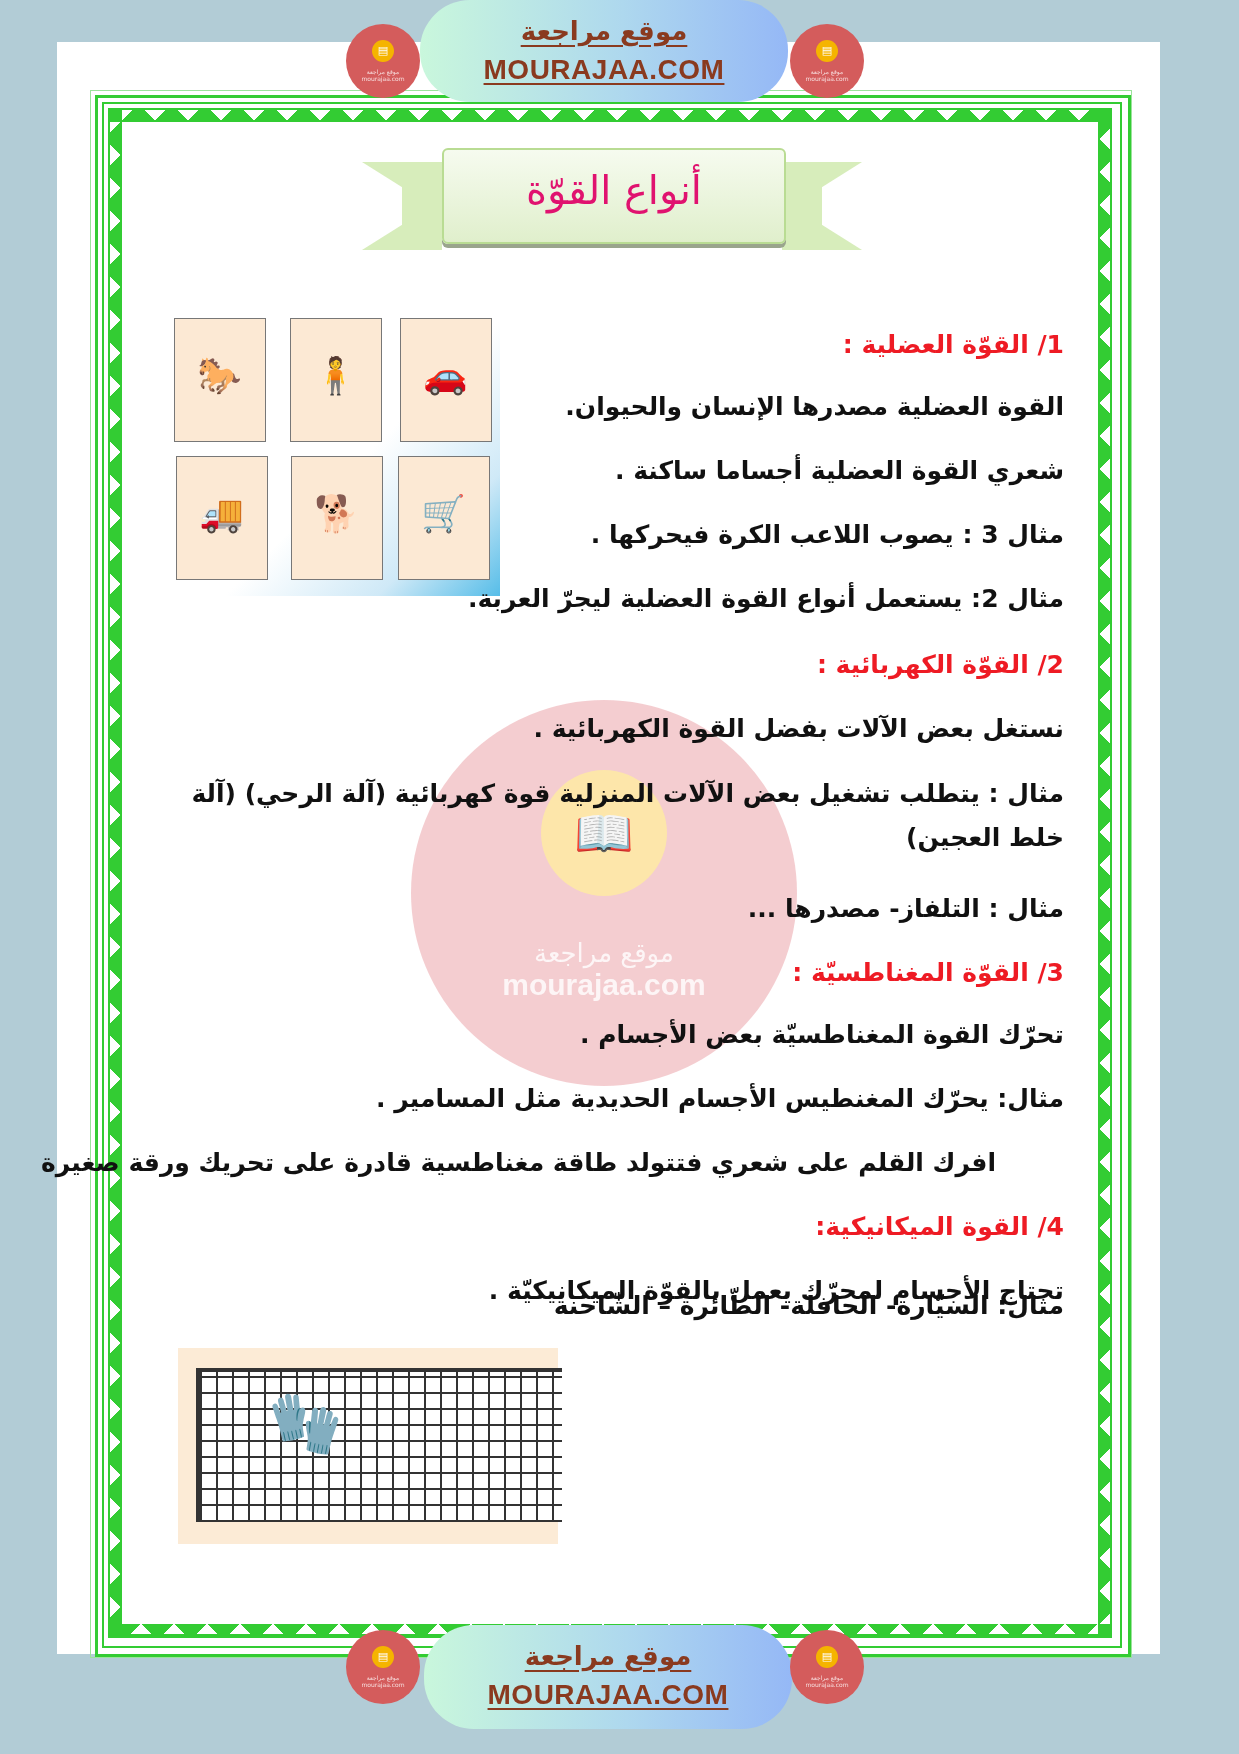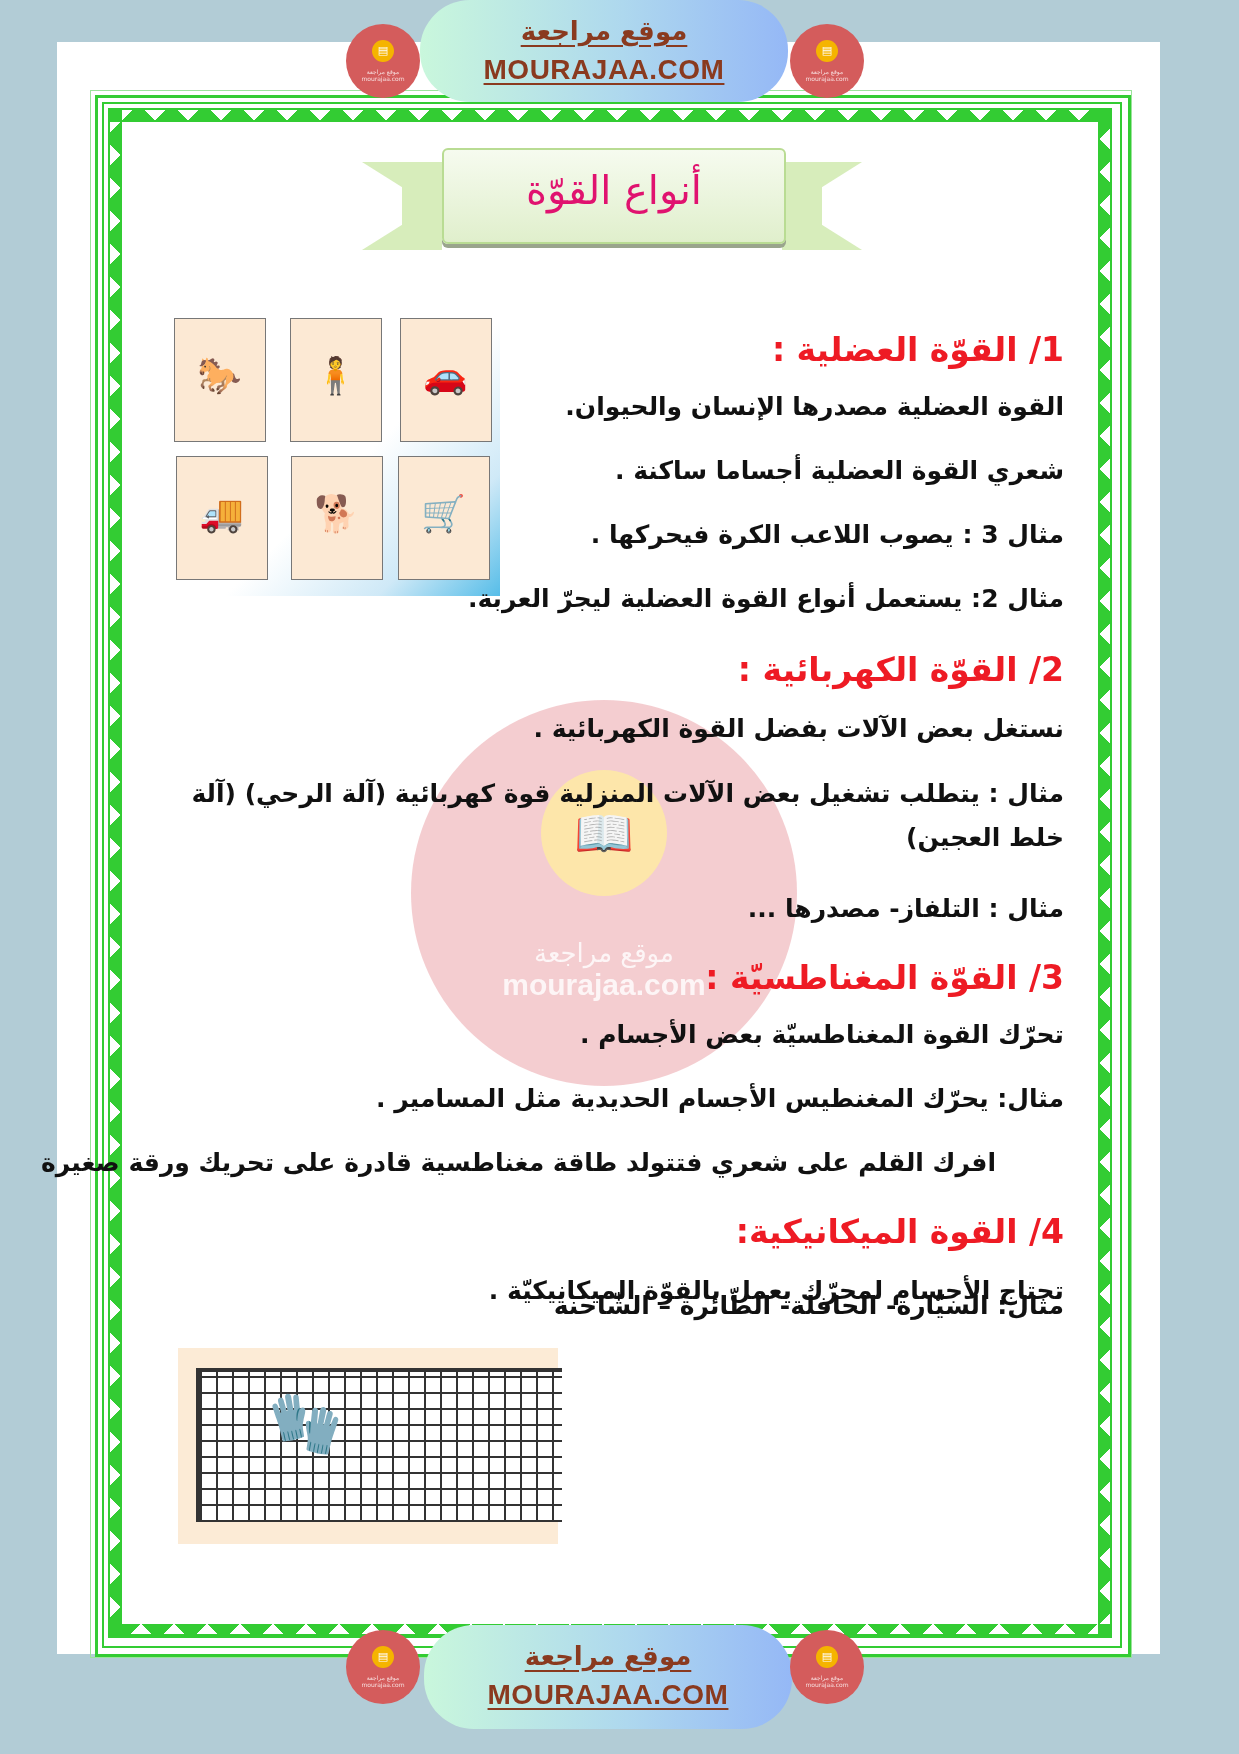--- a/index.html
+++ b/index.html
@@ -103,21 +103,21 @@
     display:block; margin-top:14px; font-size:40px; line-height:52px;
     color:#e0126f; font-weight:normal; direction:rtl;
   }
 
   
   .content {
     position:absolute; right:175px; left:150px; top:320px;
     direction:rtl; text-align:right; color:#111;
   }
   .h {
-    position:absolute; right:0; color:#ee1b24; font-size:33px; font-weight:bold; white-space:nowrap;
+    position:absolute; right:0; color:#ee1b24; font-size:25px; font-weight:bold; white-space:nowrap;
   }
   .p {
     position:absolute; right:0; font-size:25px; font-weight:bold; white-space:nowrap; color:#111;
   }
   .p.wrap { white-space:normal; left:0; line-height:44px; }
 
   
   .img-grid {
     position:absolute; left:170px; top:314px; width:330px; height:282px;
     background:linear-gradient(135deg, #ffffff 55%, #cfe9f7 80%, #56bde8 100%);

